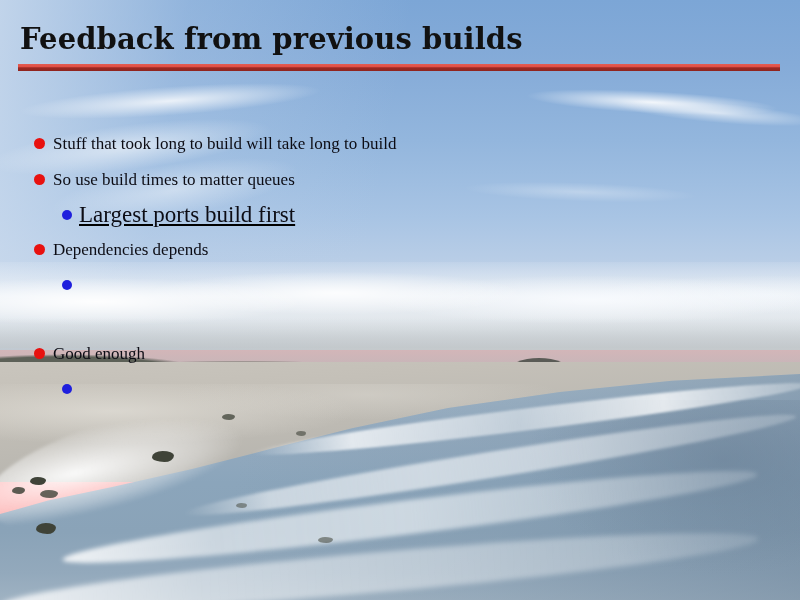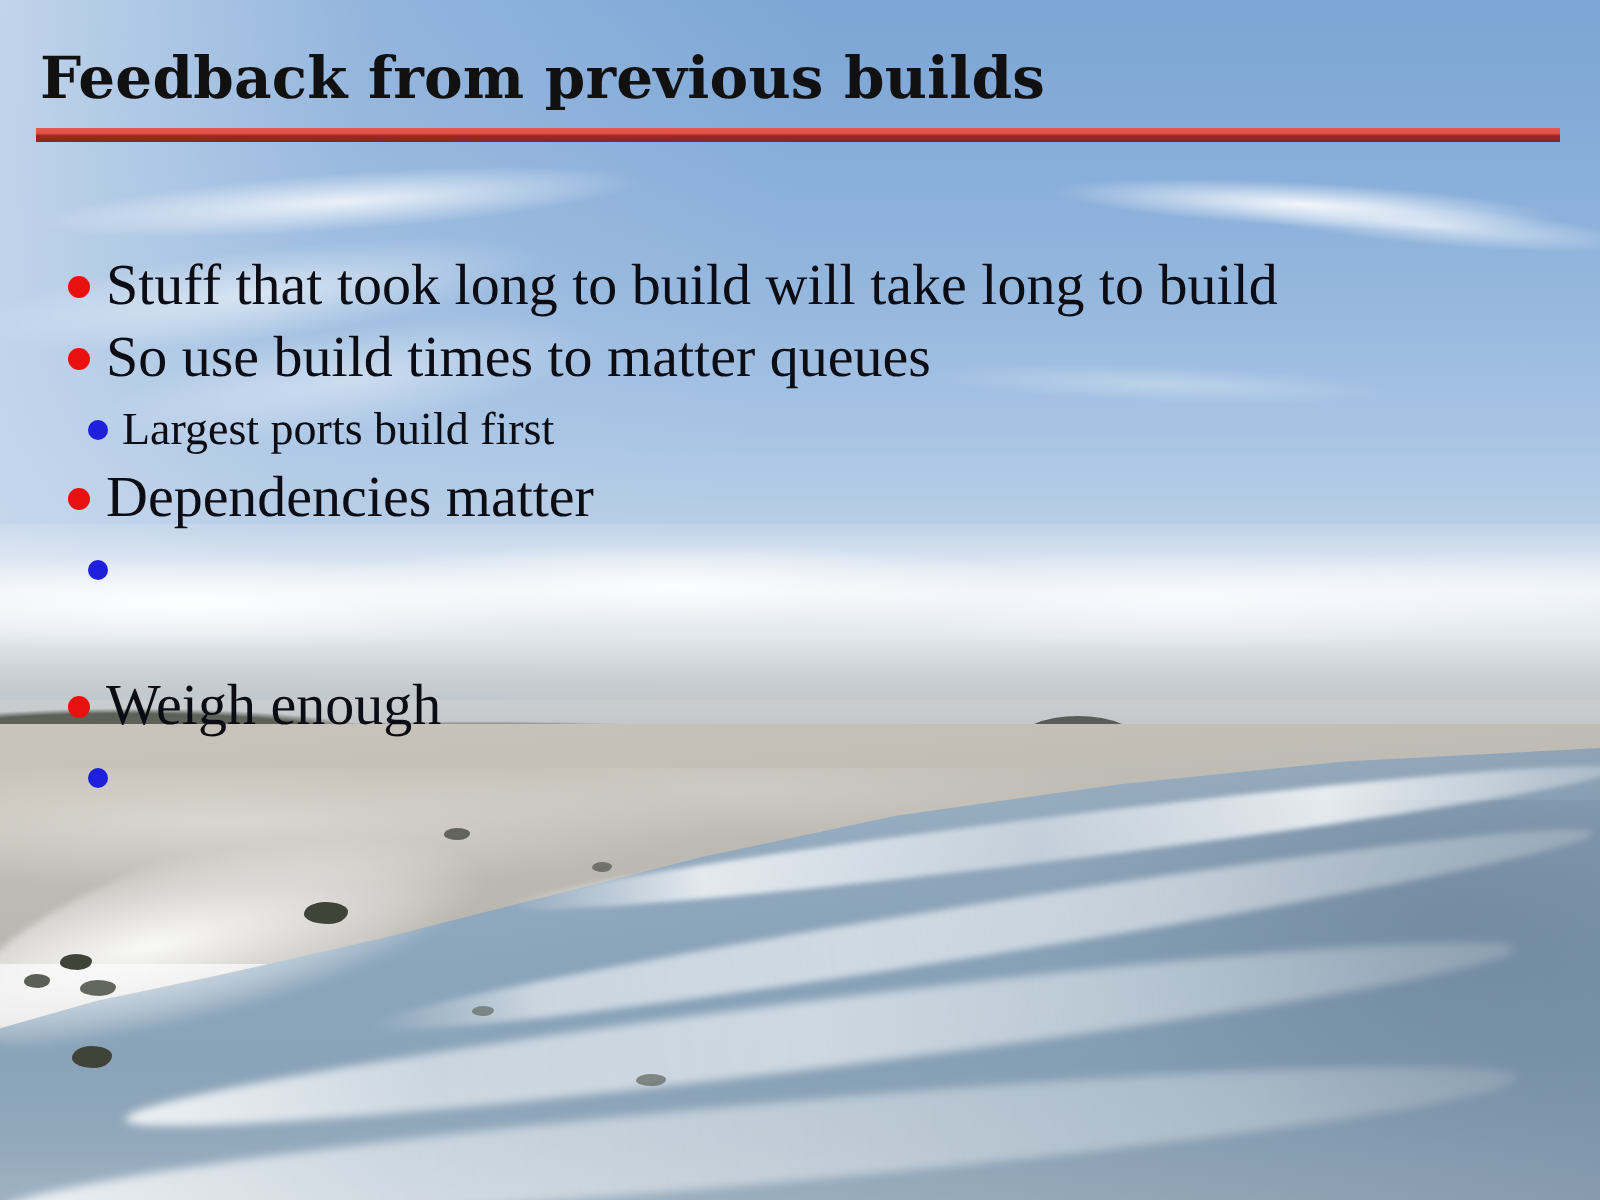--- a/index.html
+++ b/index.html
@@ -7,21 +7,21 @@
     margin: 0;
     padding: 0;
     background: #000;
   }
   #slide {
     position: relative;
     width: 800px;
     height: 600px;
     overflow: hidden;
     font-family: "Liberation Serif", "DejaVu Serif", serif;
-    background: #e5e5e5;
+    background: #fca5a5;
   }
 
   
   .bg-layer { position: absolute; left: 0; width: 800px; pointer-events: none; }
 
   
   .bg-sky {
     top: 0; height: 350px;
     background:
       linear-gradient(100deg, rgba(205,220,238,0.85) 0%, rgba(185,207,233,0.35) 22%, rgba(255,255,255,0) 48%),
@@ -197,21 +197,21 @@
     top: 128px;
     width: 800px;
   }
   .bullet-row {
     position: relative;
     display: flex;
     align-items: flex-start;
     white-space: nowrap;
   }
   .bullet-row.level-1 { padding-left: 34px; height: 36px; }
-  .bullet-row.level-2 { padding-left: 44px; height: 34px; }
+  .bullet-row.level-2 { padding-left: 62px; height: 34px; text-decoration: underline; }
 
   .dot {
     flex: 0 0 auto;
     border-radius: 50%;
     display: block;
   }
   .level-1 .dot {
     width: 11px; height: 11px;
     background: #e8110f;
     margin-top: 10px;
@@ -220,21 +220,21 @@
   .level-2 .dot {
     width: 10px; height: 10px;
     background: #1f1fdd;
     margin-top: 10px;
     margin-right: 7px;
   }
   .btext {
     color: #0c0c14;
     font-family: "Liberation Serif", "DejaVu Serif", serif;
   }
-  .level-1 .btext { font-size: 29px; line-height: 31px; }
+  .level-1 .btext { font-size: 17px; line-height: 31px; }
   .level-2 .btext { font-size: 23px; line-height: 29px; }
 
   .spacer-row { height: 34px; }
 </style>
 </head>
 <body>
 
 <div id="slide">
 
   <div>
@@ -287,33 +287,33 @@
       <span class="btext">So use build times to matter queues</span>
     </div>
 
     <div class="bullet-row level-2">
       <span class="dot"></span>
       <span class="btext">Largest ports build first</span>
     </div>
 
     <div class="bullet-row level-1">
       <span class="dot"></span>
-      <span class="btext">Dependencies matter</span>
+      <span class="btext">Dependencies depends</span>
     </div>
 
 
     <div class="bullet-row level-2">
       <span class="dot"></span>
     </div>
 
     <div class="spacer-row"></div>
 
     <div class="bullet-row level-1">
       <span class="dot"></span>
-      <span class="btext">Weigh enough</span>
+      <span class="btext">Good enough</span>
     </div>
 
     <div class="bullet-row level-2">
       <span class="dot"></span>
     </div>
 
   </div>
 </div>
 
 </body></html>

